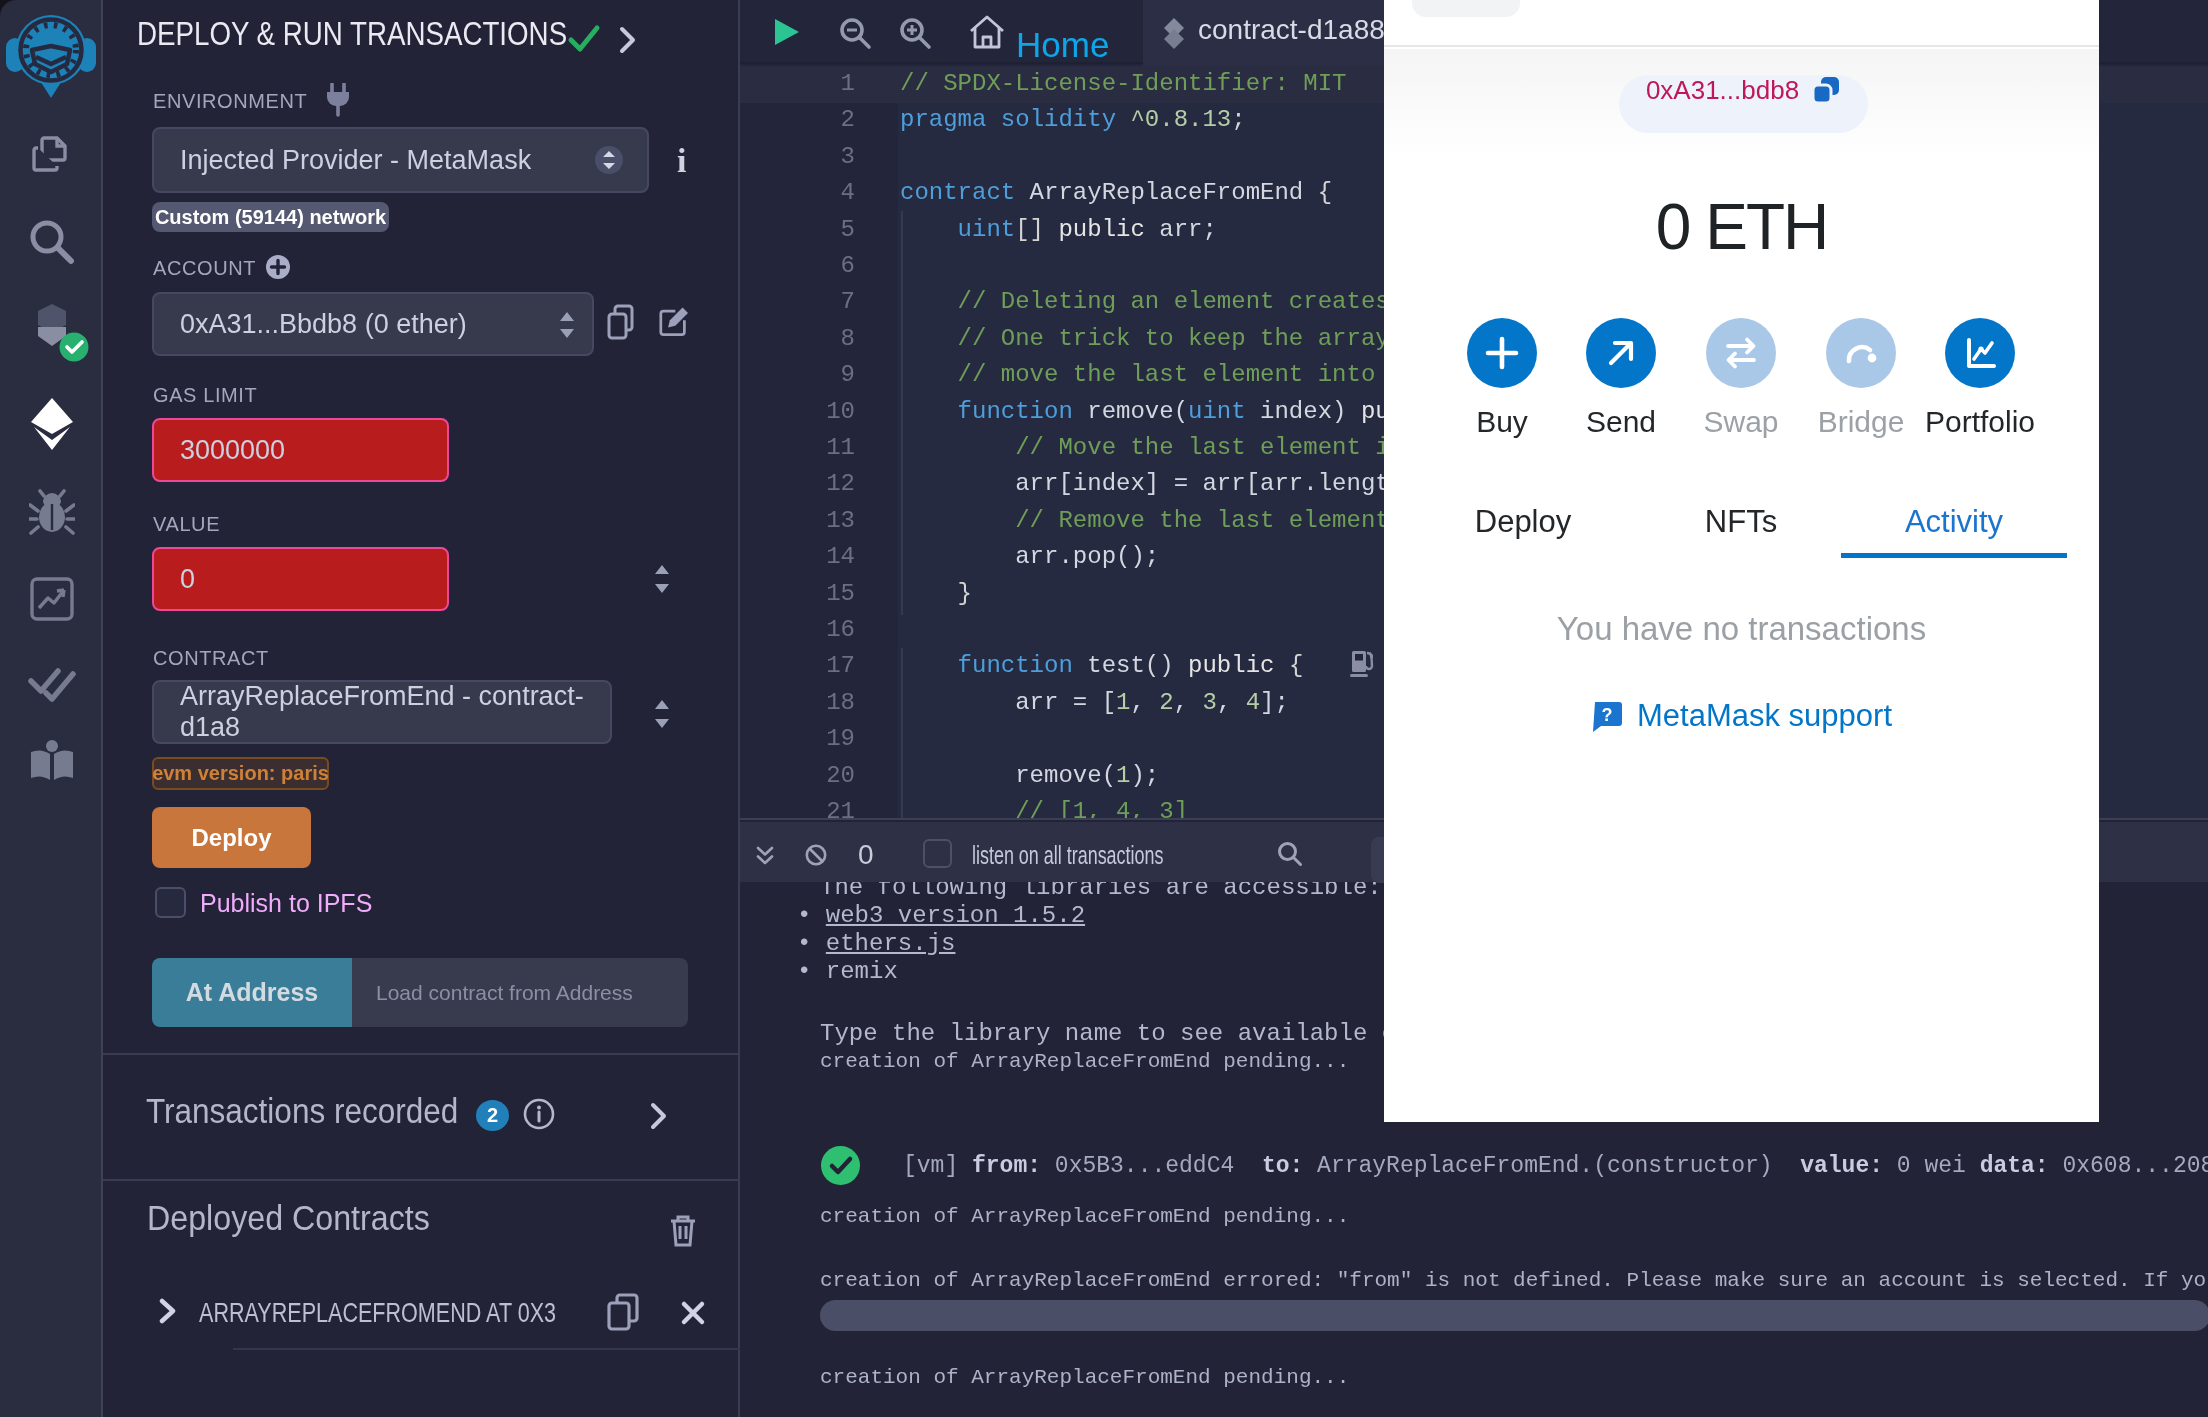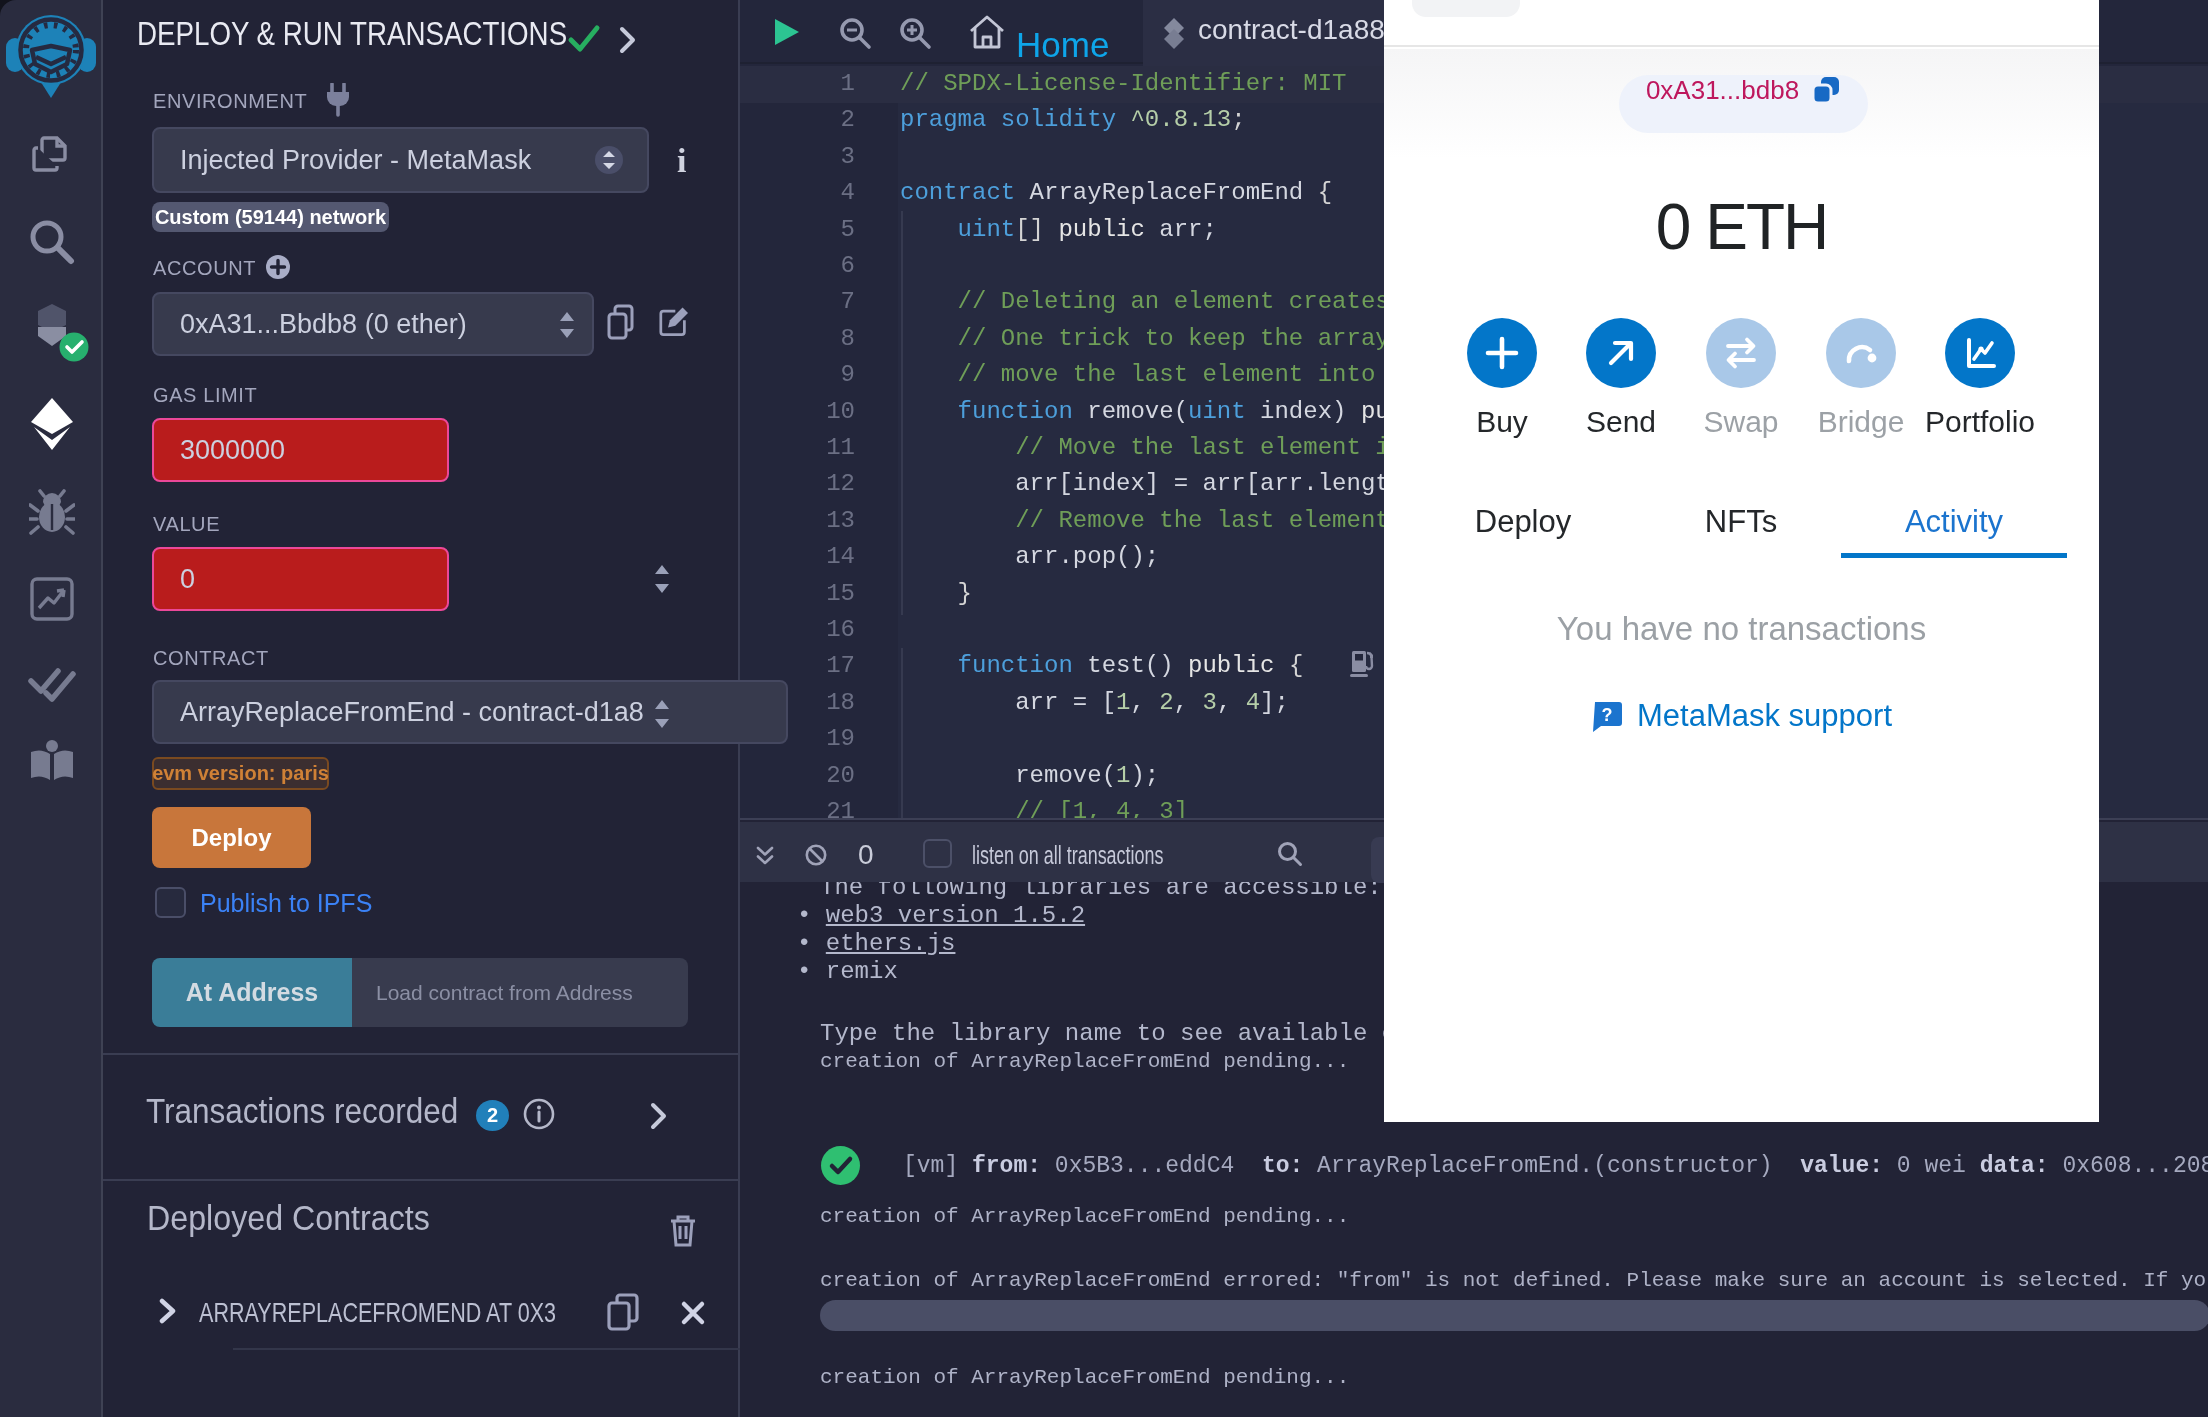--- a/index.html
+++ b/index.html
@@ -184,25 +184,25 @@
     <div class="lbl" style="left:50px;top:90px">ENVIRONMENT</div>
     <div class="sel" style="left:49px;top:127px;width:497px;height:66px;padding-left:26px">Injected Provider - MetaMask</div>
     <div class="abs" style="left:49px;top:202px;width:237px;height:30px;background:#545871;border-radius:8px;color:#fff;font-size:20px;font-weight:700;display:flex;align-items:center;justify-content:center">Custom (59144) network</div>
     <div class="lbl" style="left:50px;top:257px">ACCOUNT</div>
     <div class="sel" style="left:49px;top:292px;width:442px;height:64px;padding-left:26px">0xA31...Bbdb8 (0 ether)</div>
     <div class="lbl" style="left:50px;top:384px">GAS LIMIT</div>
     <div class="inp" style="left:49px;top:418px;width:297px;height:64px;padding-left:26px">3000000</div>
     <div class="lbl" style="left:50px;top:513px">VALUE</div>
     <div class="inp" style="left:49px;top:547px;width:297px;height:64px;padding-left:26px">0</div>
     <div class="lbl" style="left:50px;top:647px">CONTRACT</div>
-    <div class="sel" style="left:49px;top:680px;width:636px;height:64px;padding-left:26px;overflow:hidden">ArrayReplaceFromEnd - contract-d1a8</div>
+    <div class="sel" style="left:49px;top:680px;width:460px;height:64px;padding-left:26px;overflow:hidden">ArrayReplaceFromEnd - contract-d1a8</div>
     <div class="abs" style="left:49px;top:757px;width:177px;height:33px;white-space:nowrap;background:rgba(124,74,32,.28);border:2px solid #7a4a20;border-radius:6px;color:#cf8136;font-size:20px;font-weight:700;display:flex;align-items:center;justify-content:center">evm version: paris</div>
     <div class="abs" style="left:49px;top:807px;width:159px;height:61px;background:#c8763b;border-radius:8px;color:#fff;font-size:24px;font-weight:700;display:flex;align-items:center;justify-content:center">Deploy</div>
     <div class="abs" style="left:52px;top:887px;width:31px;height:31px;background:#272a3e;border:2px solid #4a4e68;border-radius:6px"></div>
-    <div class="abs" style="left:97px;top:889px;font-size:25px;color:#3b82f6">Publish to IPFS</div>
+    <div class="abs" style="left:97px;top:889px;font-size:25px;color:#f0abfc">Publish to IPFS</div>
     <div class="abs" style="left:49px;top:958px;width:200px;height:69px;background:#3a7d98;border-radius:8px 0 0 8px;color:#d3dbe2;font-size:25px;font-weight:700;display:flex;align-items:center;justify-content:center">At Address</div>
     <div class="abs" style="left:249px;top:958px;width:336px;height:69px;background:#383b4e;border-radius:0 8px 8px 0;color:#8b8fa4;font-size:21px;display:flex;align-items:center;padding-left:24px;white-space:nowrap">Load contract from Address</div>
     <div class="abs" style="left:0px;top:1053px;width:637px;height:2px;background:#3a3d52"></div>
     <div class="abs" style="left:43px;top:1091px;font-size:35px;color:#b4b7c9;transform:scaleX(.90);transform-origin:0 0;white-space:nowrap">Transactions recorded</div>
     <div class="abs" style="left:373px;top:1100px;width:33px;height:31px;background:#2180ba;border-radius:50%;color:#fff;font-size:20px;font-weight:700;display:flex;align-items:center;justify-content:center">2</div>
     <div class="abs" style="left:0px;top:1179px;width:637px;height:2px;background:#3a3d52"></div>
     <div class="abs" style="left:44px;top:1198px;font-size:35px;color:#b4b7c9;transform:scaleX(.92);transform-origin:0 0;white-space:nowrap">Deployed Contracts</div>
     <div class="abs" style="left:96px;top:1297px;font-size:28px;color:#bcc0d2;transform:scaleX(.77);transform-origin:0 0;white-space:nowrap">ARRAYREPLACEFROMEND AT 0X3</div>
     <div class="abs" style="left:130px;top:1348px;width:507px;height:2px;background:#33364a"></div>
   </div>

